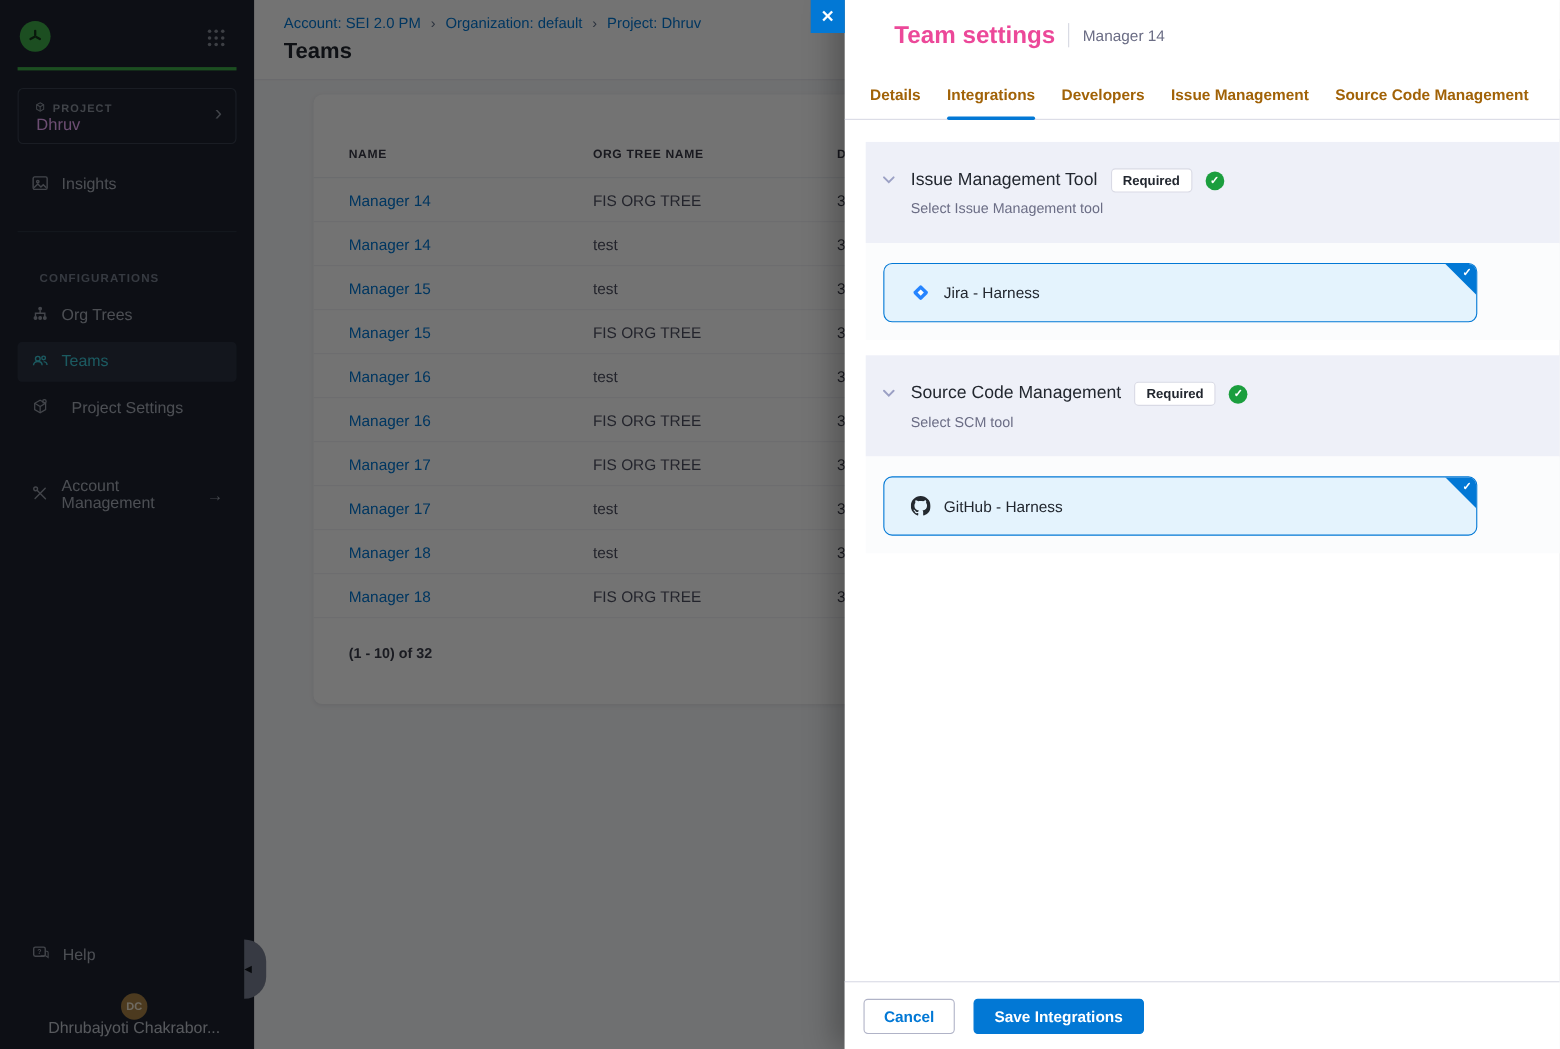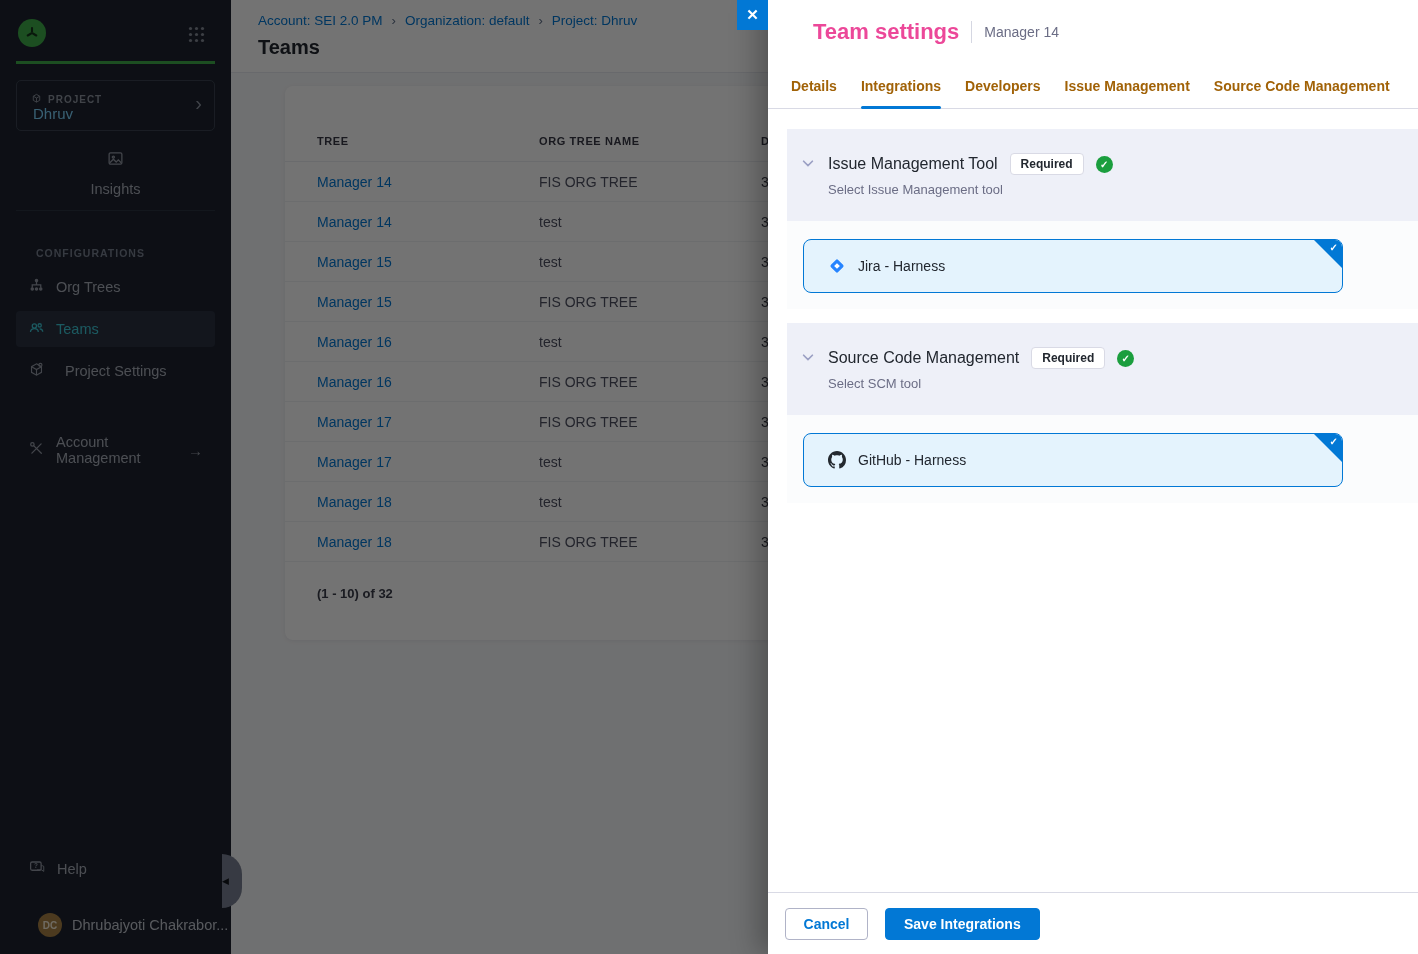--- a/index.html
+++ b/index.html
@@ -8,29 +8,29 @@
 
   
   .sidebar { position:absolute; left:0; top:0; width:231px; height:954px; background:#1d2330; z-index:1; }
   .logo { position:absolute; left:18px; top:19px; width:28px; height:28px; border-radius:50%; background:#3fae49; display:flex; align-items:center; justify-content:center; }
   .app-title { position:absolute; left:56px; top:10px; width:116px; font-size:13px; line-height:16px; font-weight:700; color:#e6e8ec; }
   .apps-grid { position:absolute; left:188px; top:26px; cursor:pointer; }
   .green-rule { position:absolute; left:16px; top:61px; width:199px; height:3px; background:#3fae49; }
   .project-box { position:absolute; left:16px; top:80px; width:199px; height:51px; border:1px solid #3a4150; border-radius:5px; cursor:pointer; }
   .project-label-row { position:absolute; left:14px; top:9px; display:flex; align-items:center; gap:6px; }
   .project-label { font-size:10px; letter-spacing:1px; font-weight:700; color:#8f95a1; }
-  .project-name { position:absolute; left:16px; top:24px; font-size:15px; color:#7dd3fc; }
+  .project-name { position:absolute; left:16px; top:24px; font-size:15px; color:#f0abfc; }
   .project-chevron { position:absolute; right:12px; top:12px; font-size:20px; color:#8f95a1; line-height:1; }
   .nav-item { position:absolute; left:16px; width:199px; height:36px; display:flex; align-items:center; gap:11px; padding:0 12px; border-radius:4px; color:#a9aeb9; font-size:14.5px; cursor:pointer; }
   .nav-item.active { background:#2b3242; color:#3dc7d6; }
   .sb-divider { position:absolute; left:16px; top:210px; width:199px; height:1px; background:#2c3340; }
   .section-label { position:absolute; left:36px; top:247px; font-size:10.5px; letter-spacing:1px; font-weight:700; color:#798090; }
   .acct-arrow { margin-left:6px; font-size:15px; color:#959aa6; }
   .avatar { width:24px; height:24px; border-radius:50%; background:#a98245; color:#f6ecd9; font-size:10px; font-weight:700; display:flex; align-items:center; justify-content:center; flex:none; }
-  .user-row { position:absolute; left:28px; top:903px; width:210px; height:44px; display:flex; align-items:center; gap:10px; padding-left:10px; color:#c2c6cf; font-size:14.5px; cursor:pointer; white-space:nowrap; }
+  .user-row { position:absolute; left:12px; top:903px; width:210px; height:44px; display:flex; align-items:center; padding-left:10px; color:#c2c6cf; font-size:14.5px; cursor:pointer; white-space:nowrap;flex-direction:column; }
   .collapse-handle { position:absolute; left:222px; top:854px; width:20px; height:54px; background:#7b8294; border-radius:0 27px 27px 0; z-index:2; display:flex; align-items:center; cursor:pointer; }
   .collapse-icon { color:#10141c; font-size:9px; margin-left:0px; }
 
   
   .main { position:absolute; left:231px; top:0; right:0; height:954px; background:#f7f8fa; }
   .topbar { position:absolute; left:0; right:0; top:0; height:73px; background:#fff; border-bottom:1px solid #e6e8ef; }
   .breadcrumb { position:absolute; left:27px; top:13px; display:flex; align-items:center; gap:9px; font-size:13.5px; color:#0278d5; }
   .crumb { cursor:pointer; }
   .crumb-sep { color:#5c7globalThis; color:#60708a; font-size:13px; }
   .page-title { position:absolute; left:27px; top:36px; font-size:20px; font-weight:700; color:#22272f; }
@@ -110,21 +110,21 @@
       <span><svg width="11" height="11" viewBox="0 0 24 24" fill="none" stroke="#8f95a1" stroke-width="2">
             <path d="M12 3l7 4v9l-7 4-7-4V7z"></path>
             <path d="M5 7l7 4 7-4M12 11v9"></path>
           </svg></span>
       <span class="project-label">PROJECT</span>
     </div>
     <div class="project-name">Dhruv</div>
     <div class="project-chevron">›</div>
   </div>
 
-  <div class="nav-item" style="top:150px;flex-direction:column;">
+  <div class="nav-item" style="top:150px;">
     <span><svg width="17" height="17" viewBox="0 0 24 24" fill="none" stroke="#959aa6" stroke-width="1.8">
           <rect x="3" y="4" width="18" height="16" rx="2"></rect>
           <circle cx="9" cy="10" r="1.5"></circle>
           <path d="M4 18l5-5 4 4 3-3 4 4"></path>
         </svg></span>
     <span>Insights</span>
   </div>
 
   <div class="sb-divider"></div>
   <div class="section-label">CONFIGURATIONS</div>
@@ -191,21 +191,21 @@
       <span class="crumb-sep">›</span>
       <span class="crumb">Organization: default</span>
       <span class="crumb-sep">›</span>
       <span class="crumb">Project: Dhruv</span>
     </div>
     <div class="page-title">Teams</div>
   </div>
 
   <div class="card">
     <div class="thead">
-      <span class="th">TREE</span>
+      <span class="th">NAME</span>
       <span class="th">ORG TREE NAME</span>
       <span class="th">D</span>
     </div>
     <div class="trow">
       <span class="cell-name">Manager 14</span>
       <span class="cell-org">FIS ORG TREE</span>
       <span class="cell-count">3</span>
     </div>
     <div class="trow">
       <span class="cell-name">Manager 14</span>

